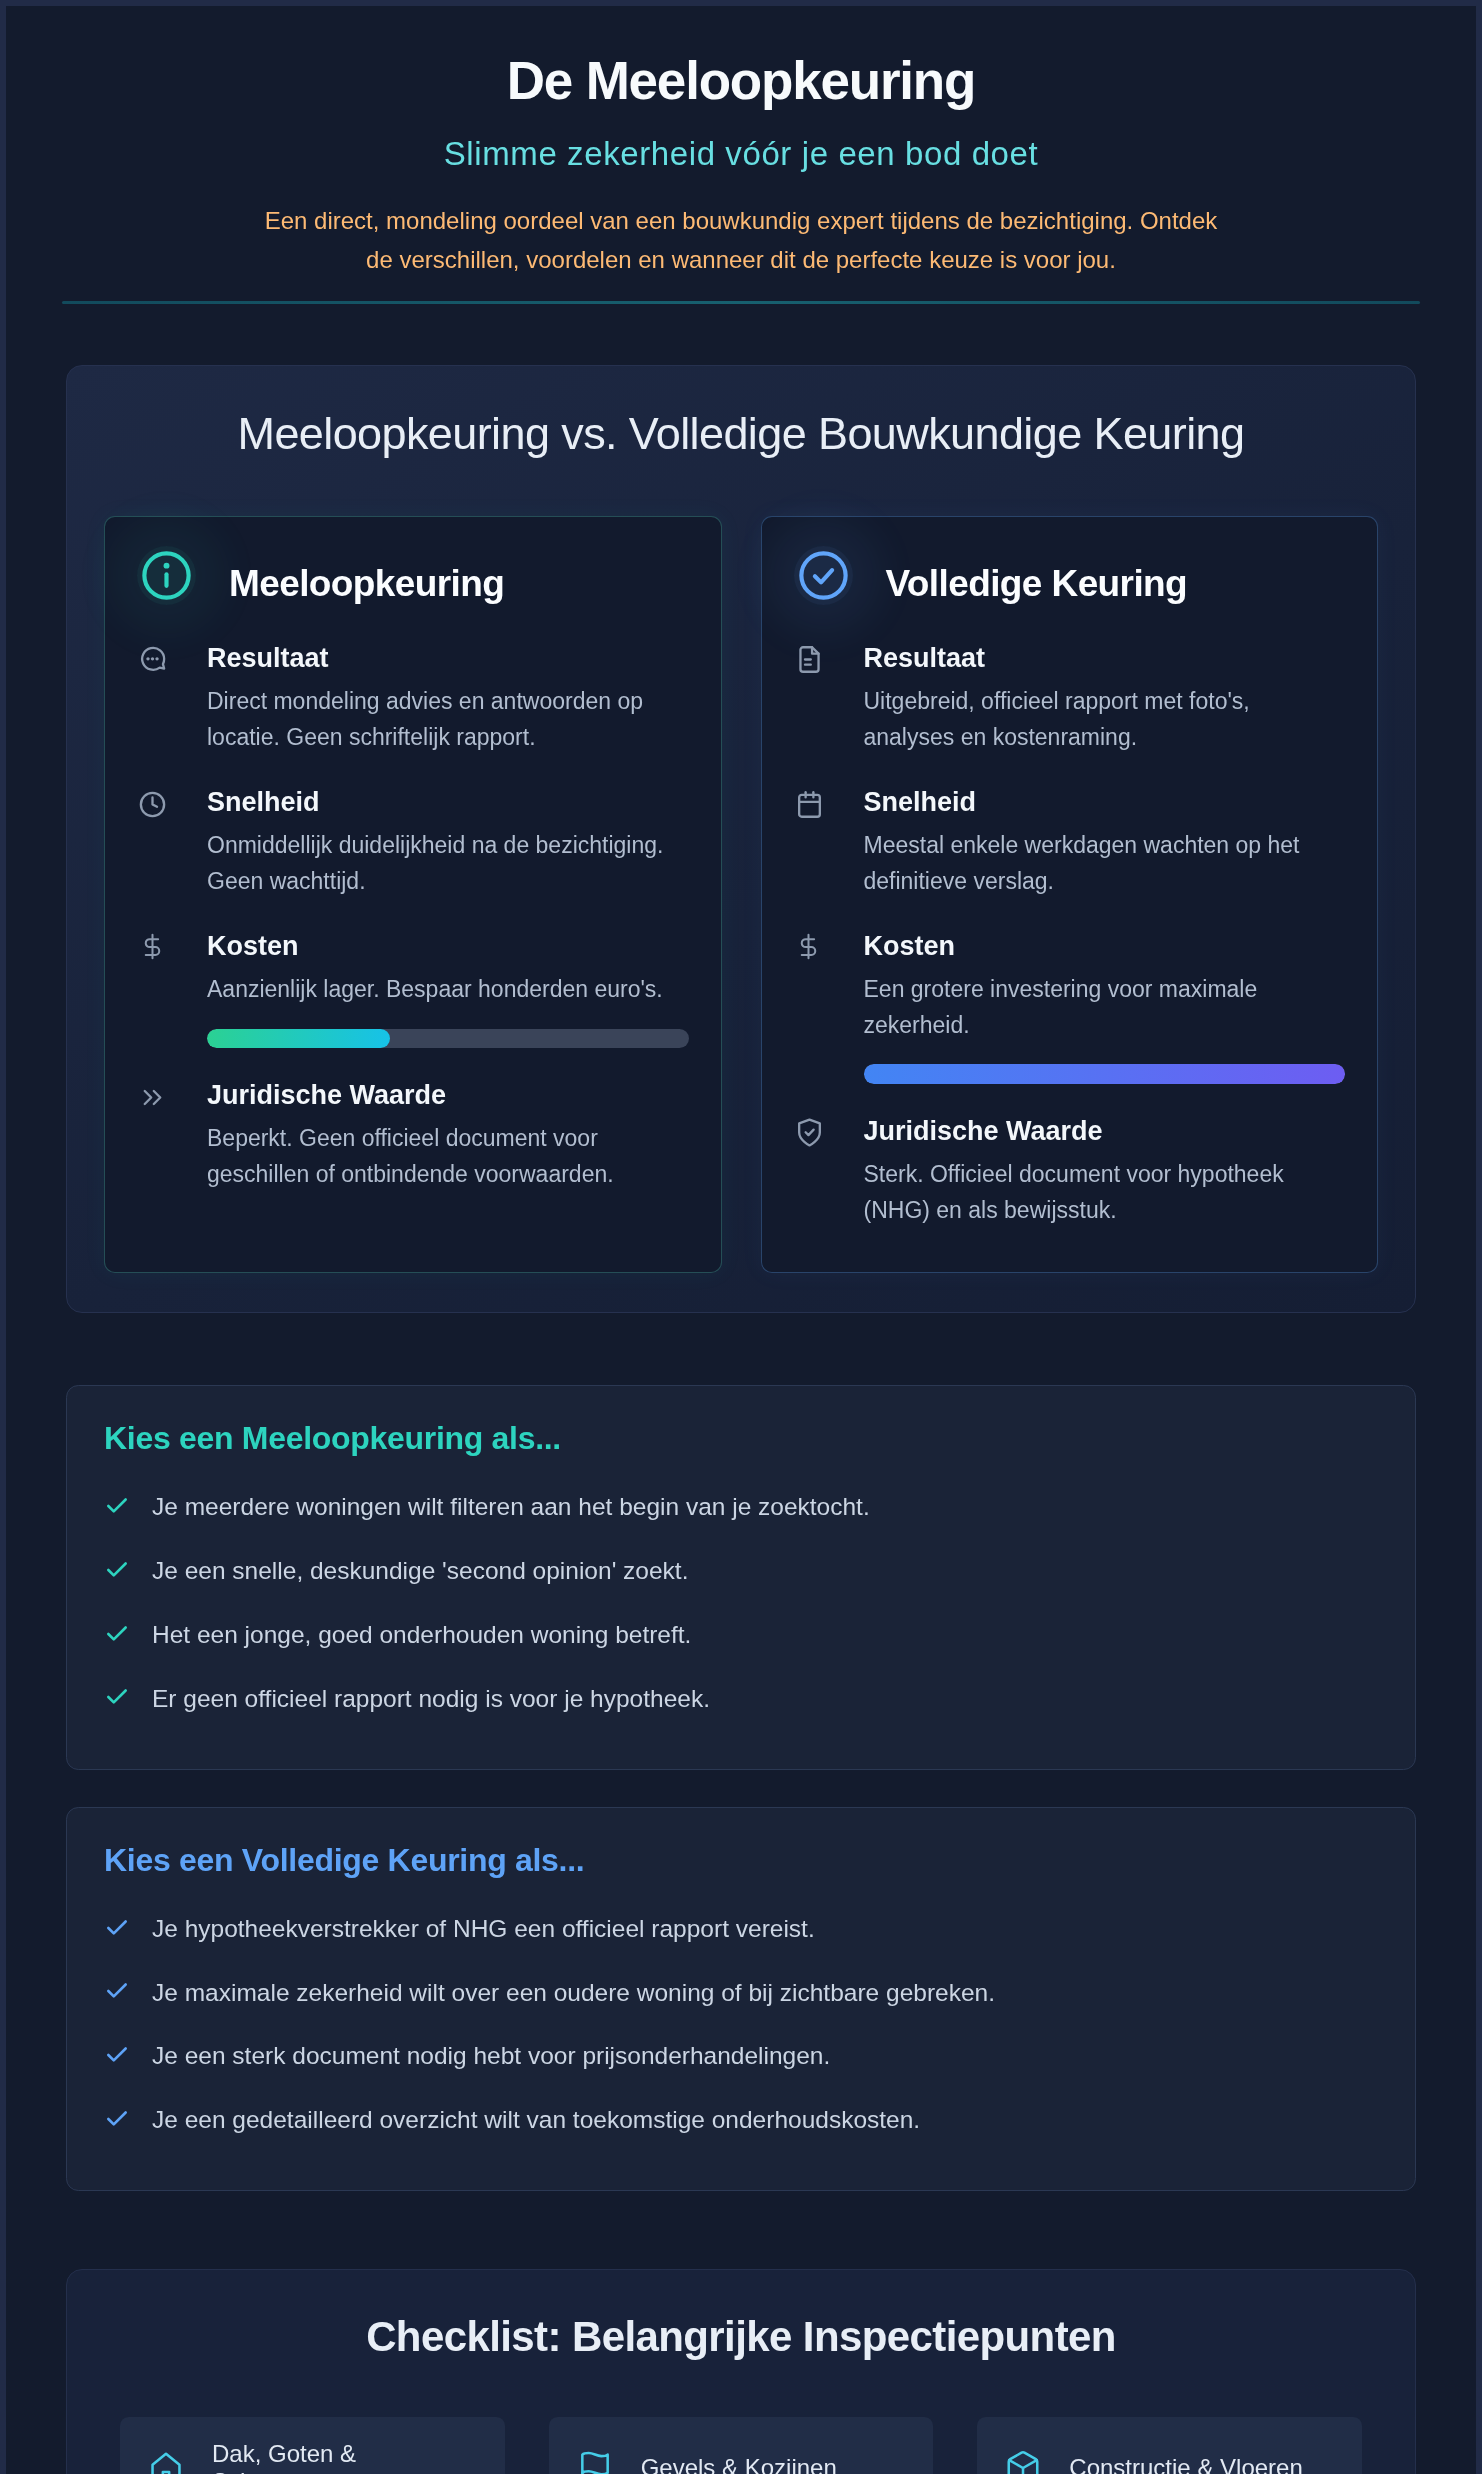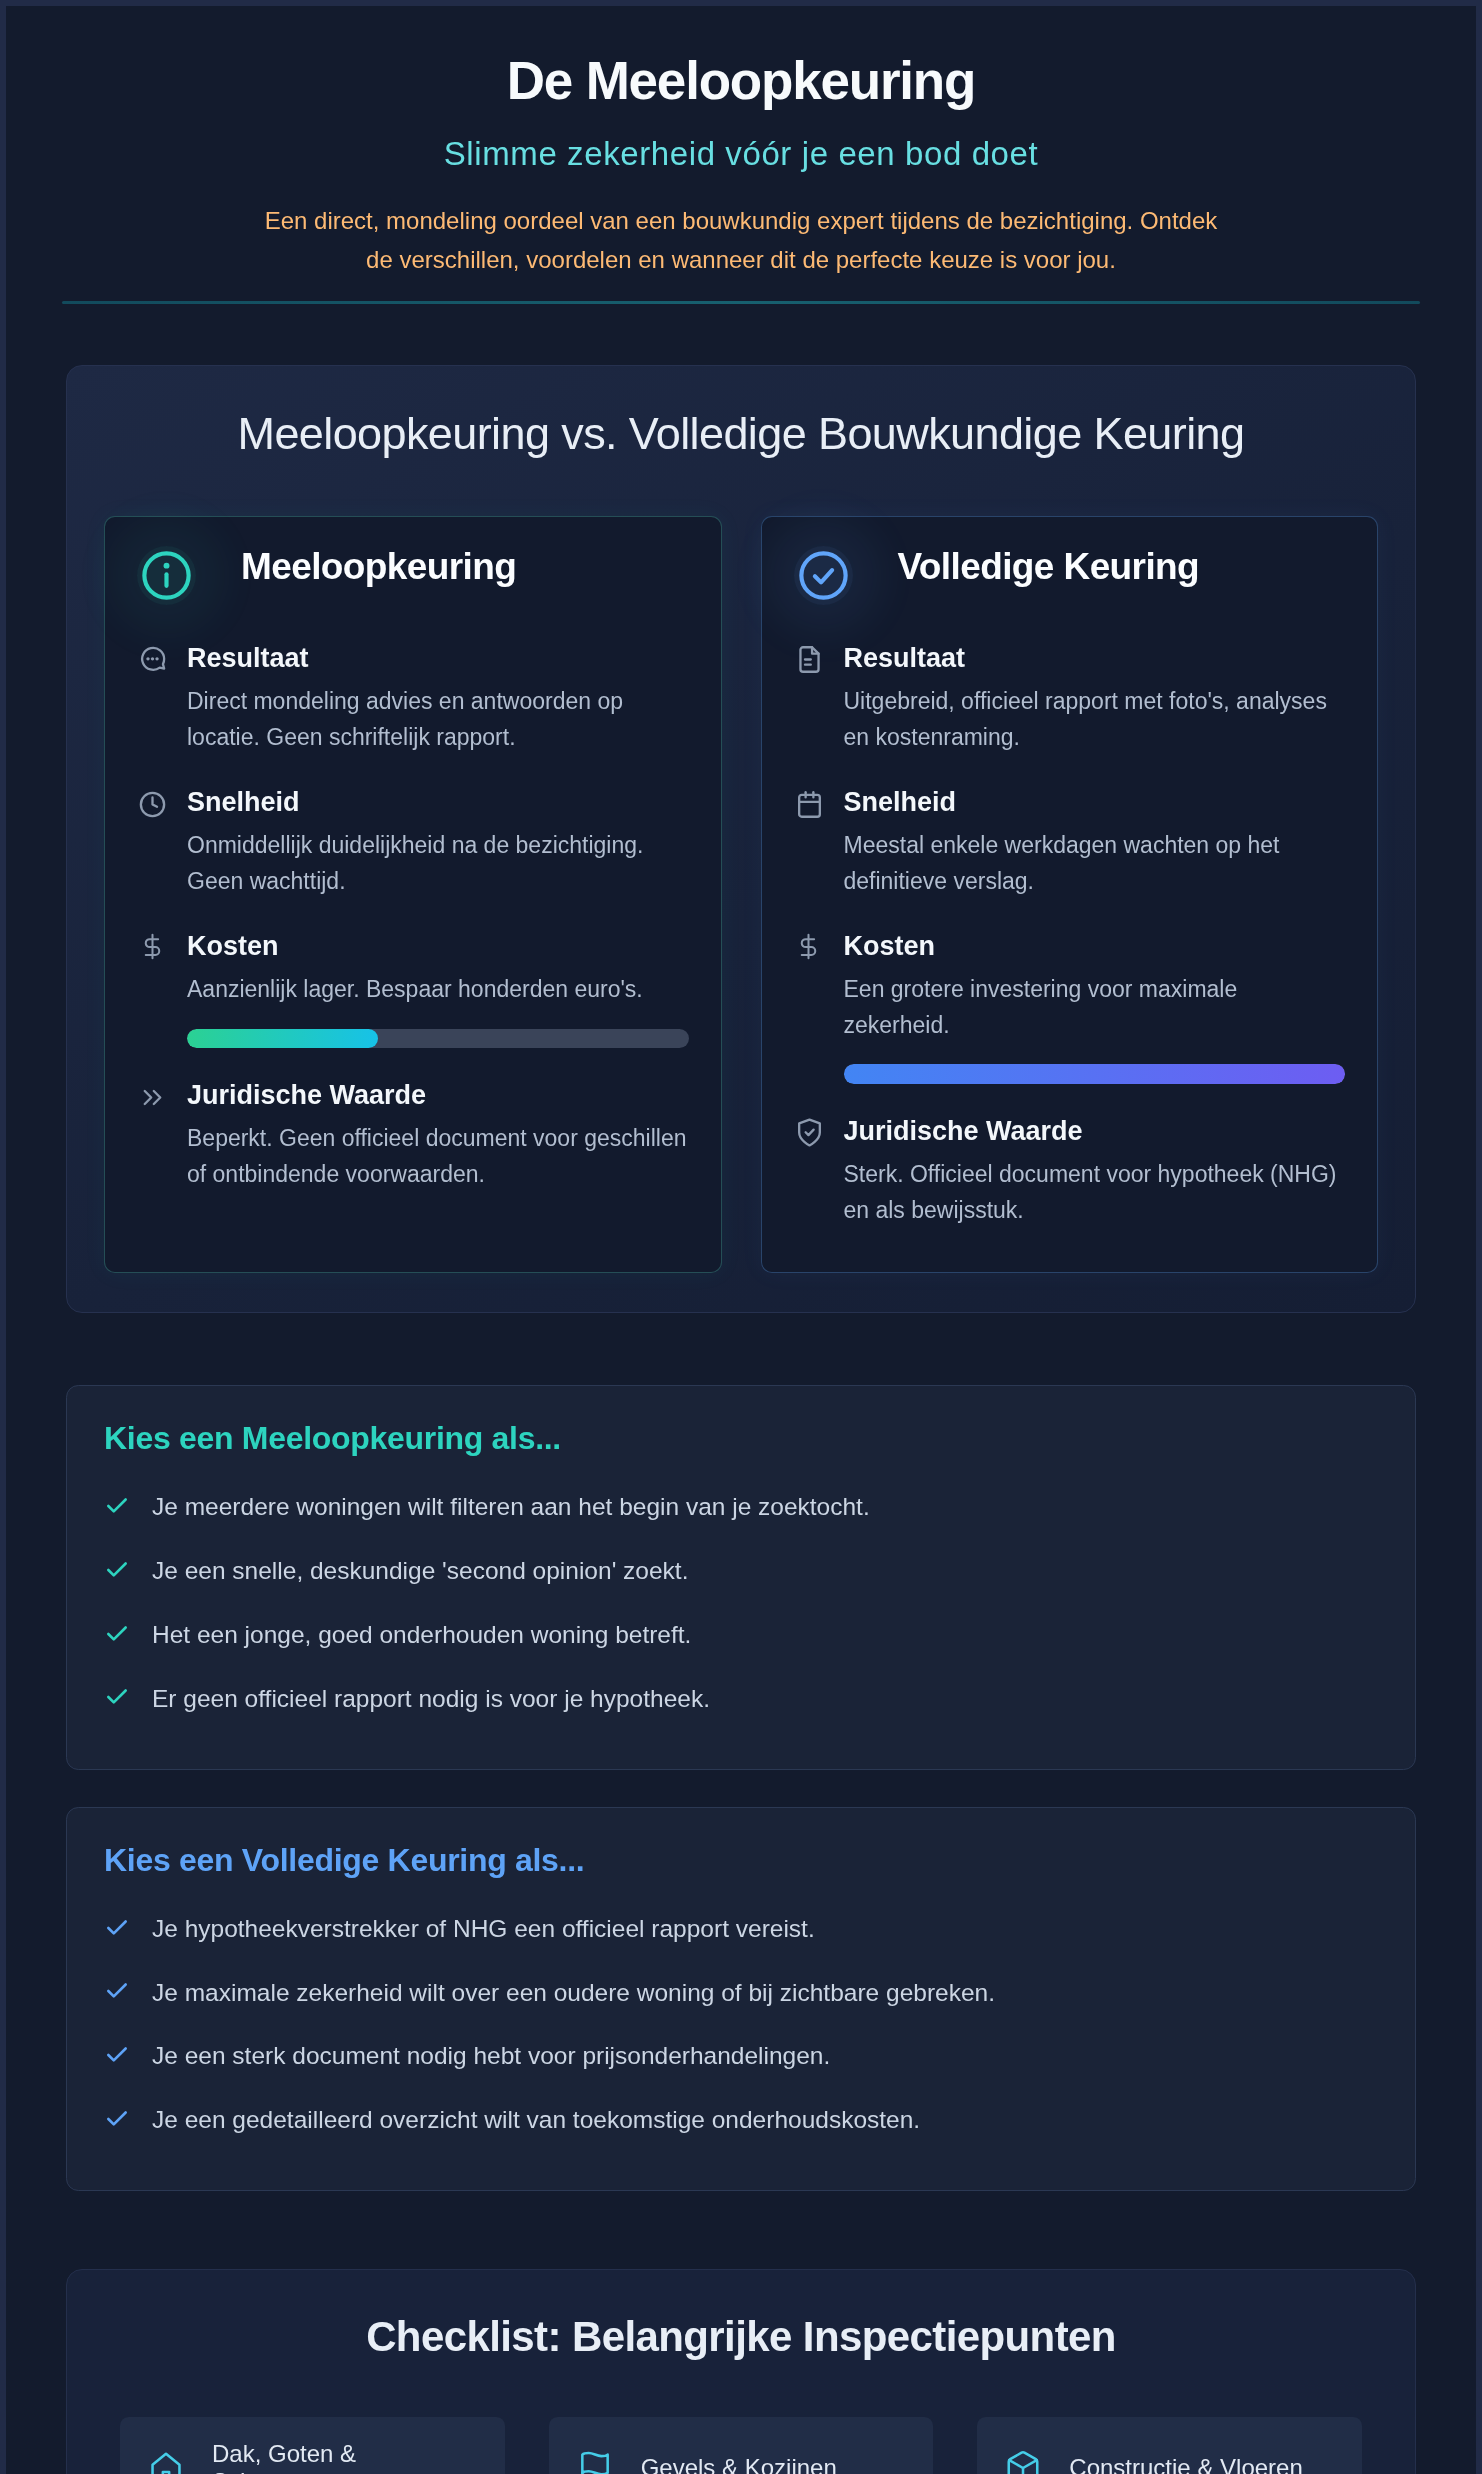--- a/index.html
+++ b/index.html
@@ -41,30 +41,30 @@
     text-align:center; font-size:45px; font-weight:normal; line-height:1.32;
     letter-spacing:-0.6px; max-width:1072px; margin:0 auto 53px;
   }
   .compare-cards { display:flex; gap:39px; }
   .compare-card {
     flex:1; border-radius:11px; padding:29px 32px 12.3px;
     background:#121a2d;
   }
   .compare-card.teal { border:0.6px solid rgba(94,234,212,0.25); box-shadow:0 0 24.5px rgba(45,212,191,0.05); }
   .compare-card.blue { border:0.6px solid rgba(96,165,250,0.30); box-shadow:0 0 24.5px rgba(96,165,250,0.05); }
-  .card-head { display:flex; align-items:flex-start; gap:45px; margin-bottom:38px; }
+  .card-head { display:flex; align-items:flex-end; gap:33px; margin-bottom:38px; }
   .badge {
     width:59px; height:59px; border-radius:50%; flex:0 0 auto;
     display:flex; align-items:center; justify-content:center;
   }
   .badge svg { width:59px; height:59px; }
   .badge.teal { color:#2dd4bf; background:rgba(45,212,191,0.10); box-shadow:0 0 43px 27.6px rgba(45,212,191,0.06); }
   .badge.blue { color:#60a5fa; background:rgba(96,165,250,0.12); box-shadow:0 0 43px 27.6px rgba(96,165,250,0.07); }
   .card-head h3 { font-size:37px; font-weight:bold; letter-spacing:-0.6px; color:#fbfdff; }
-  .feature { display:flex; gap:18px; margin-bottom:32px; }
+  .feature { display:flex; gap:38px; margin-bottom:32px; }
   .feature .f-icon { flex:0 0 32px; color:#8d9aae; padding-top:1.2px; }
   .feature .f-icon svg { width:31px; height:31px; }
   .feature .f-icon.dollar svg { width:27px; height:27px; margin-left:1.8px; }
   .f-label { font-size:27px; font-weight:bold; color:#f3f7fb; margin-bottom:9.8px; }
   .f-text { font-size:23px; line-height:1.55; color:#b2bed0; }
   .bar-track {
     margin-top:21px; height:19.6px; border-radius:9.8px; background:#3a4459;
     overflow:hidden; width:100%;
   }
   .bar-fill { height:100%; border-radius:9.8px; }

